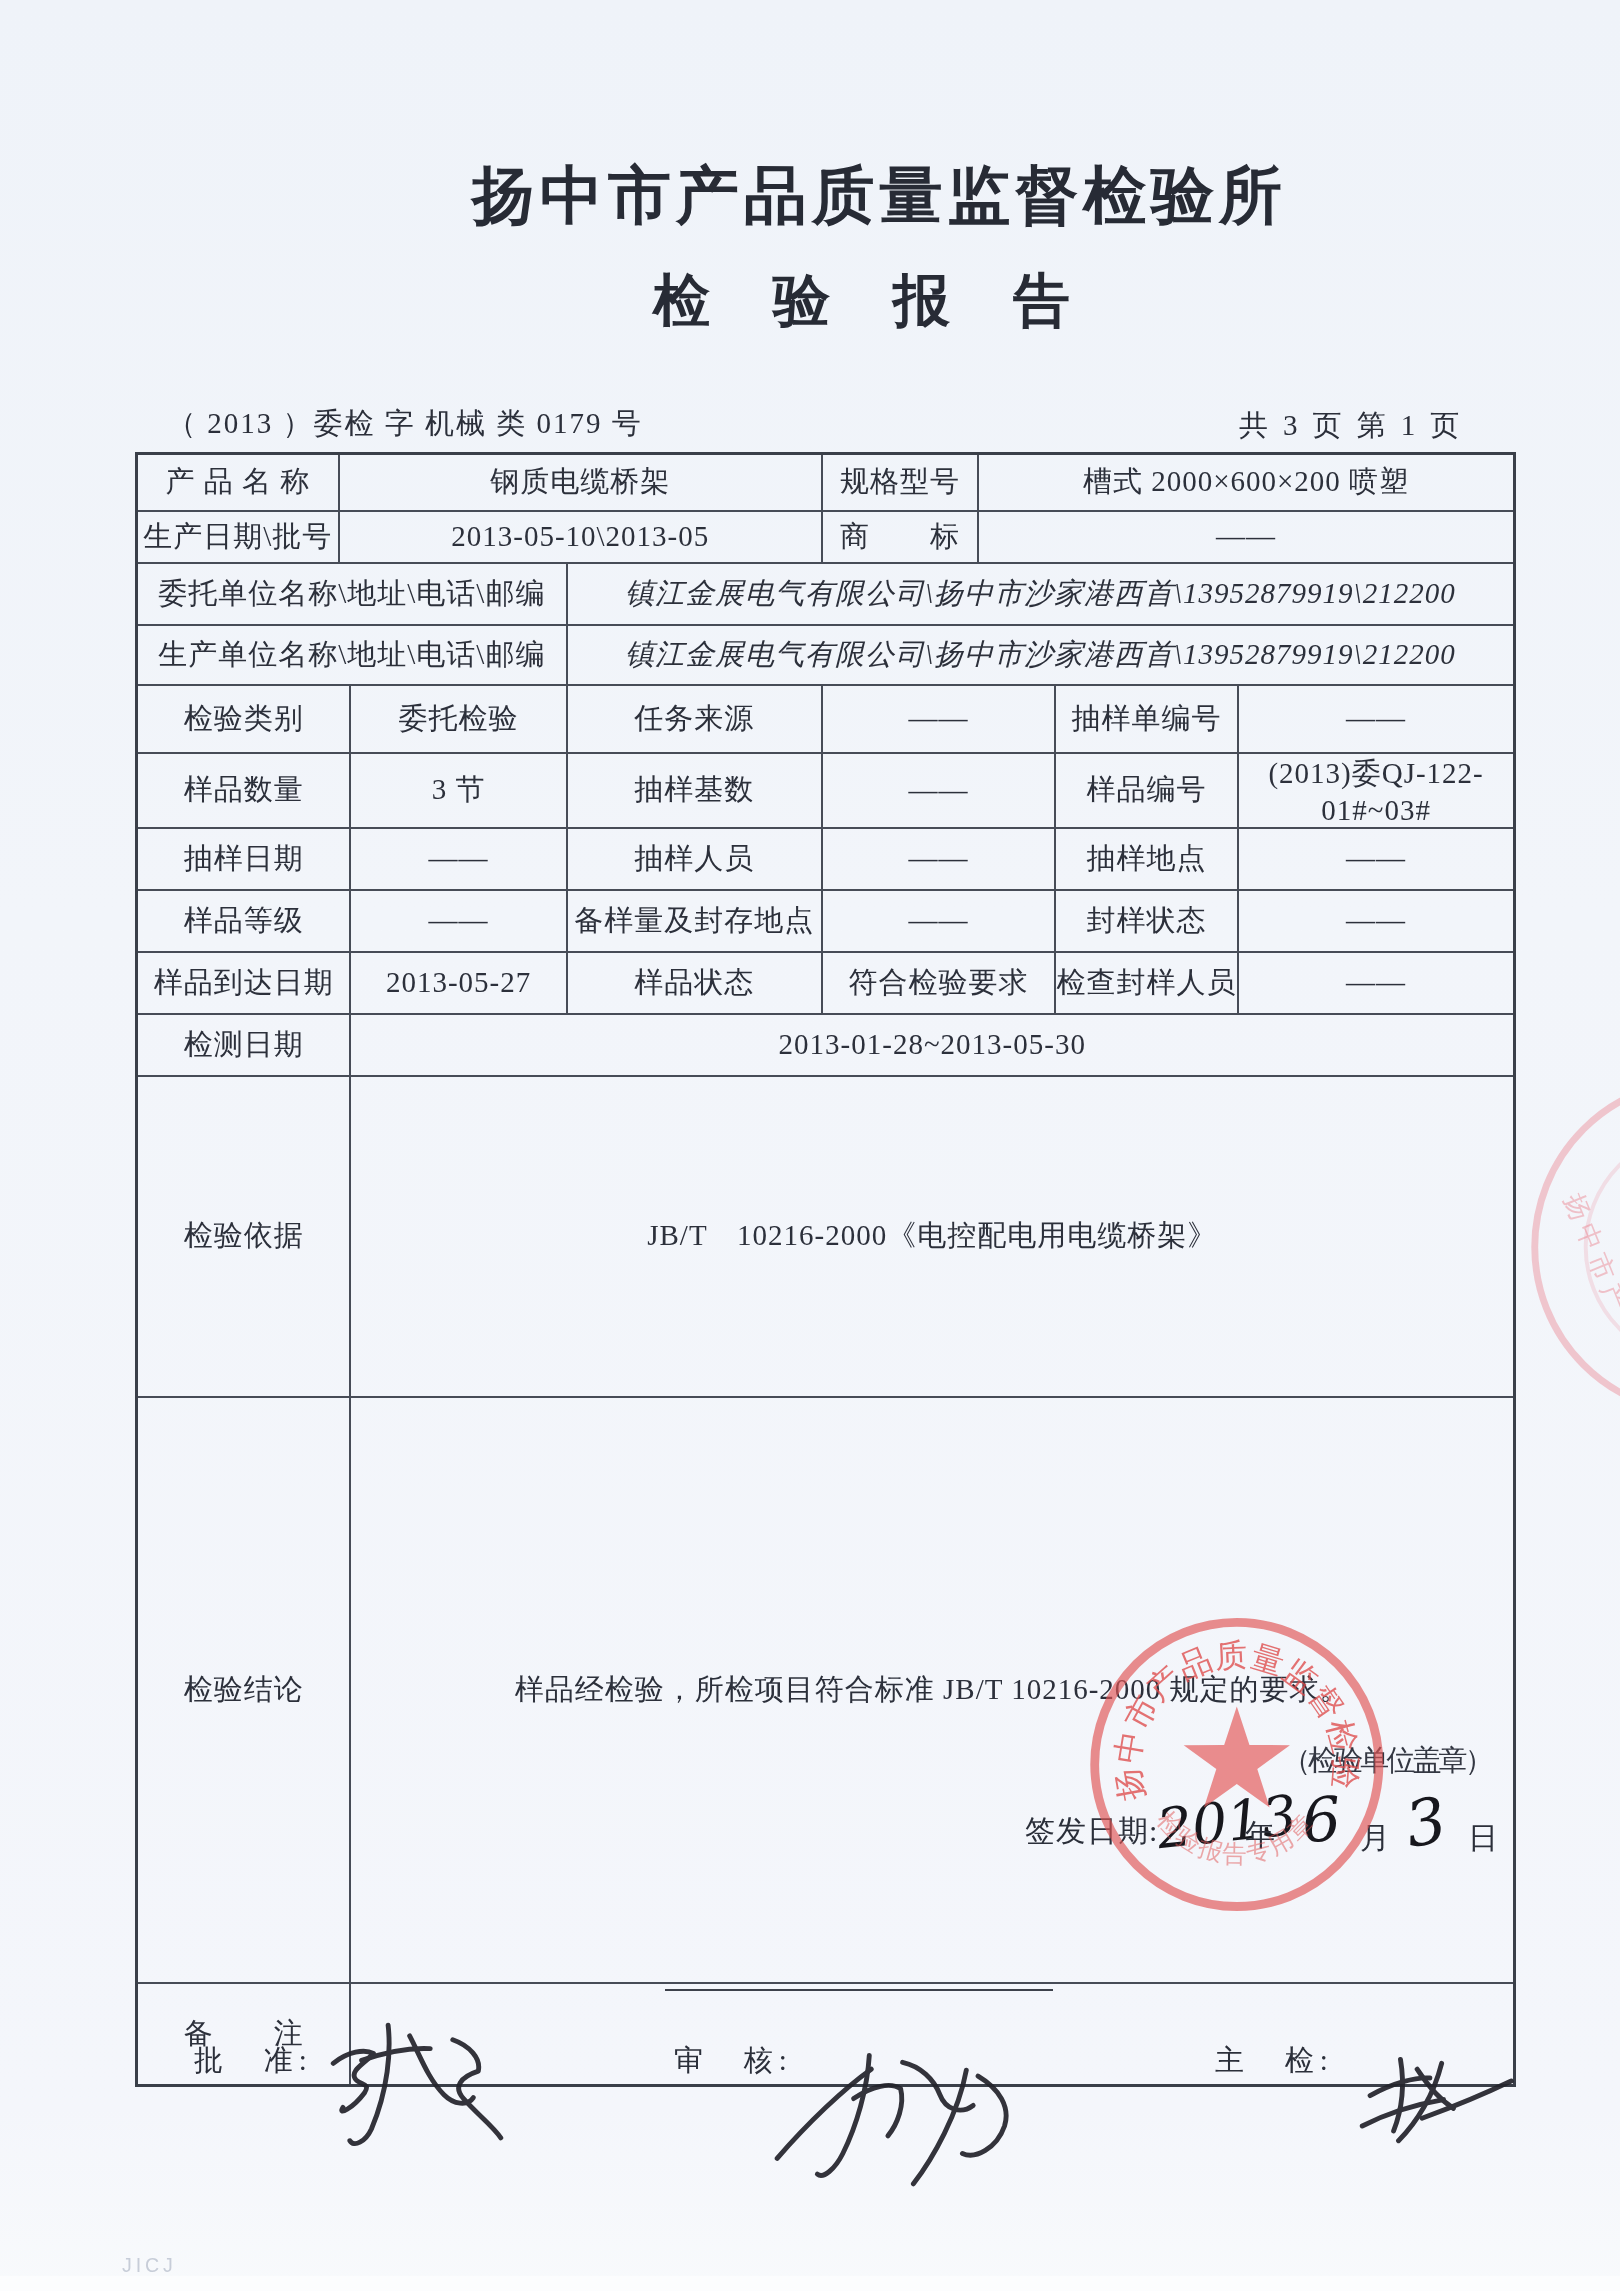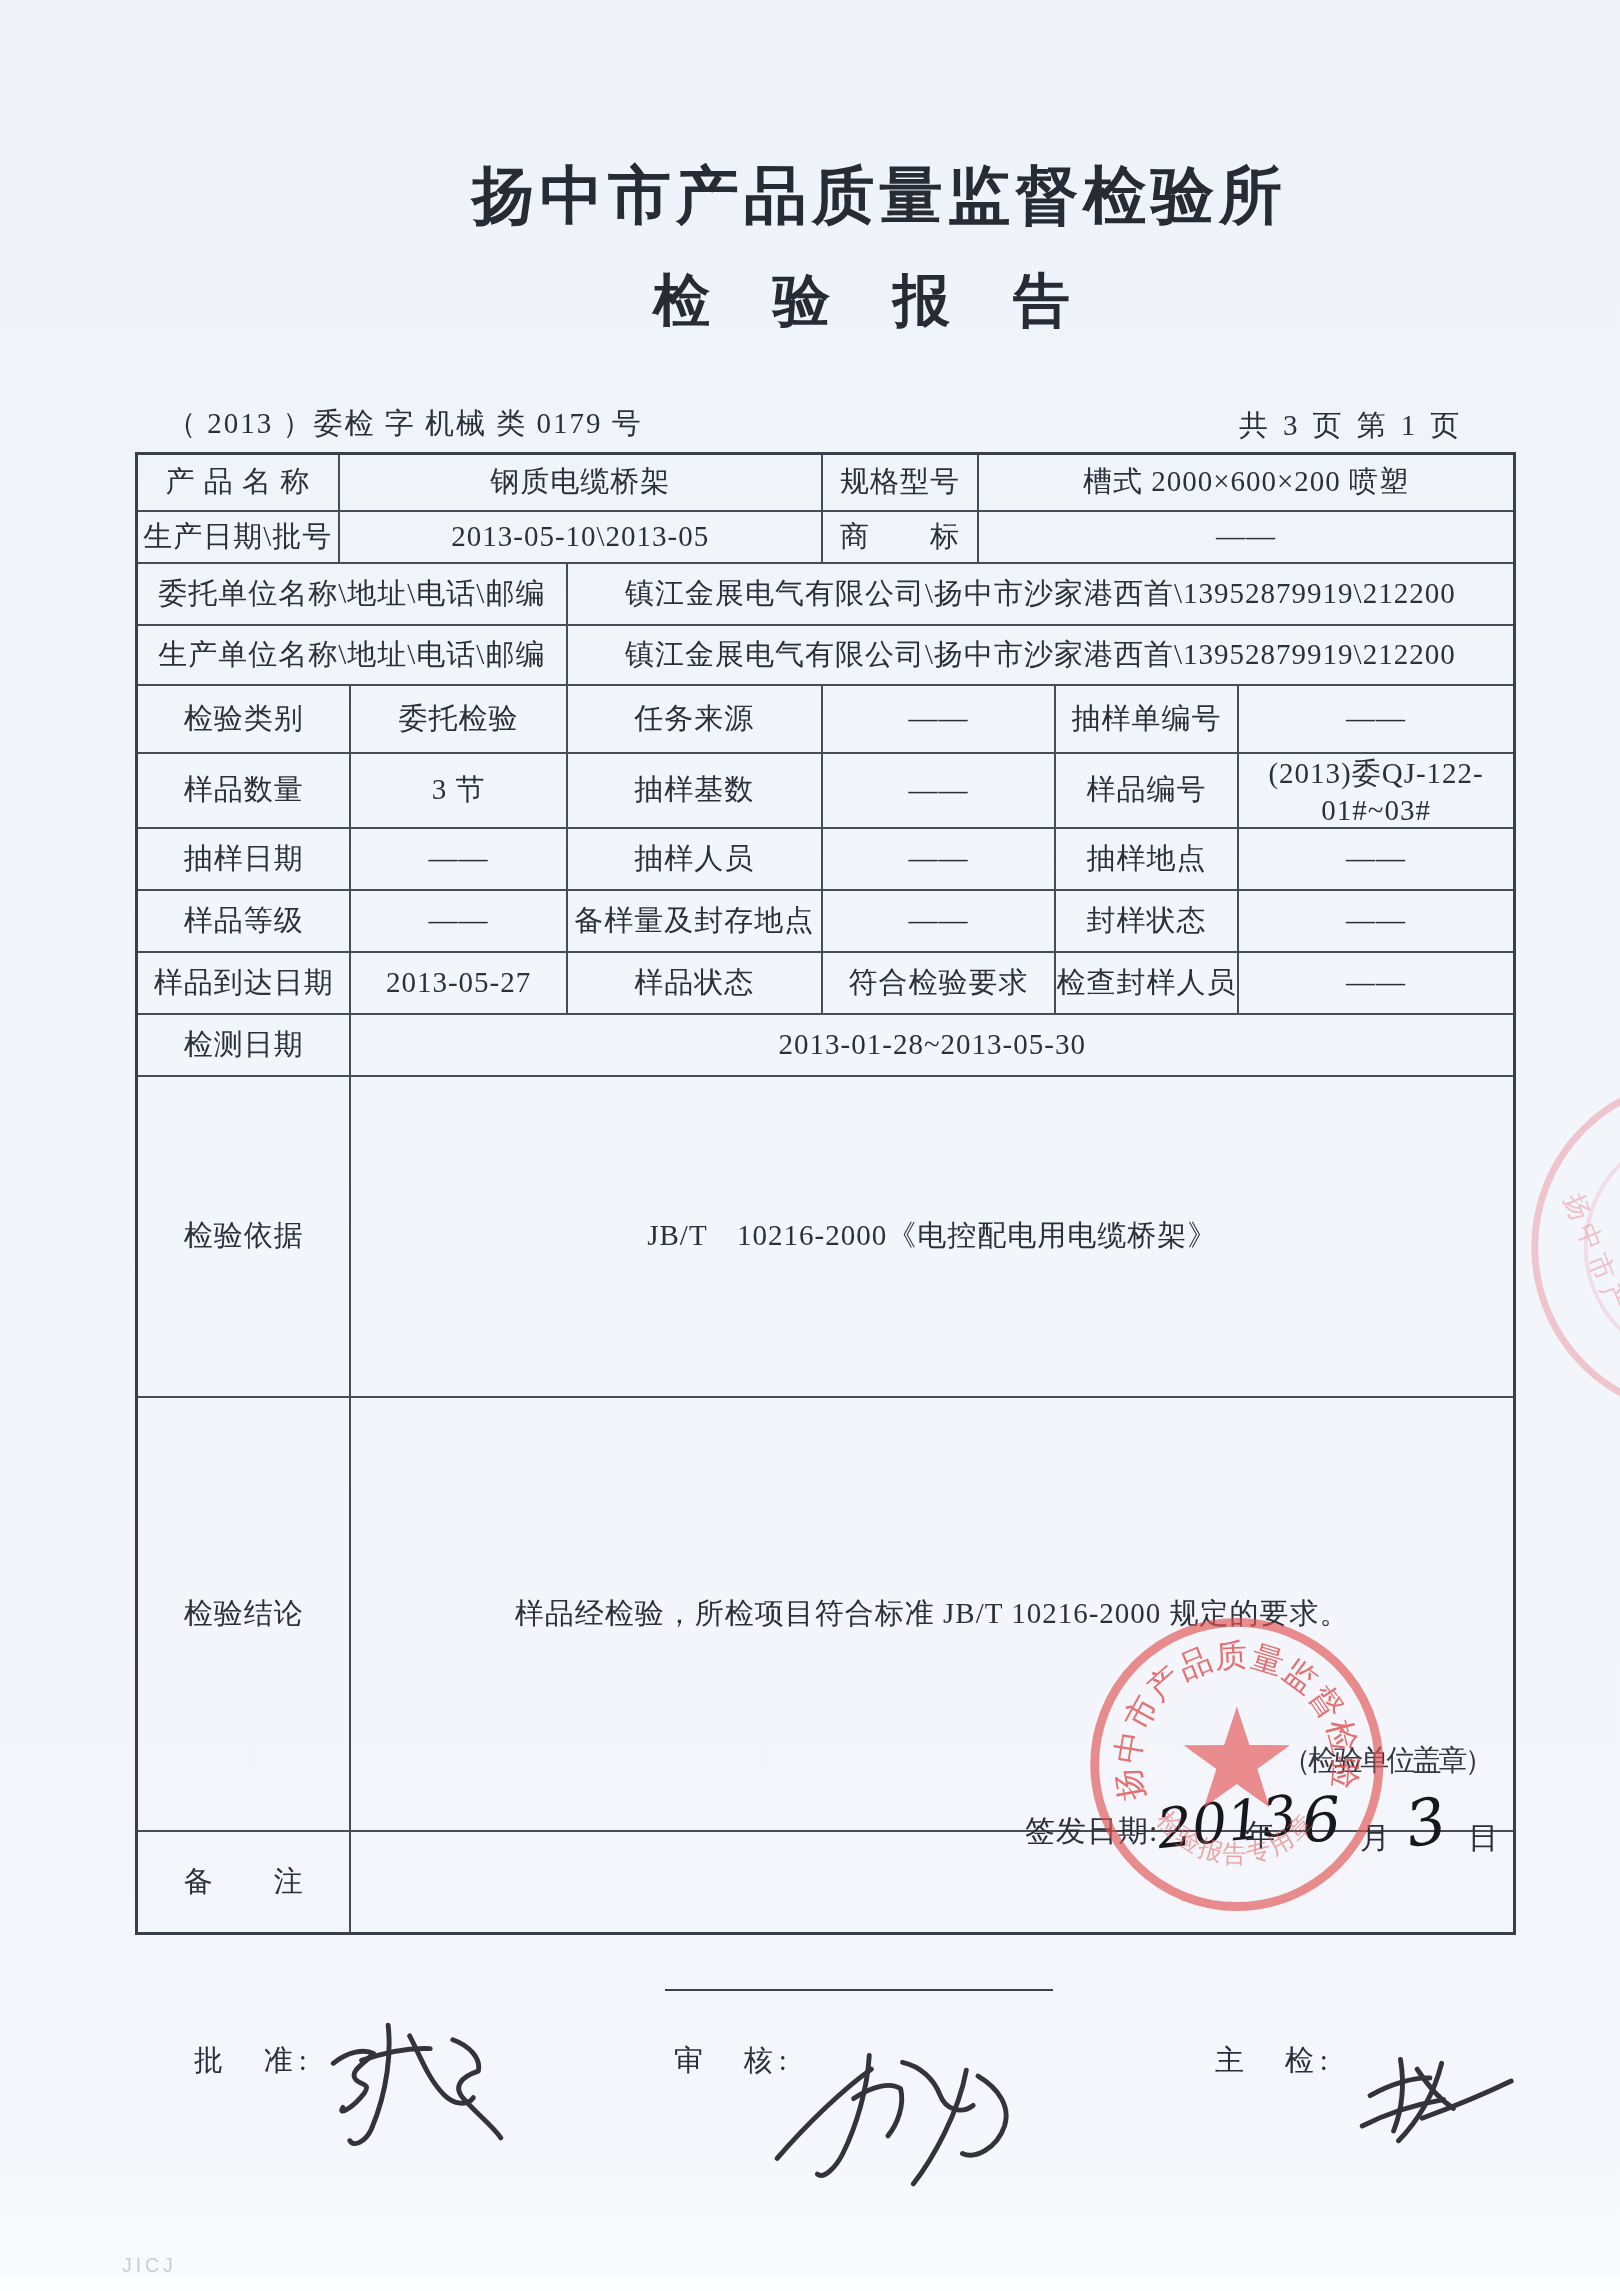--- a/index.html
+++ b/index.html
@@ -17,23 +17,23 @@
   table.report{
     position:absolute;left:135px;top:452px;width:1381px;
     border-collapse:collapse;table-layout:fixed;
     border:3.9px solid #3a3f49;
   }
   table.report td{
     border:2px solid #474c57;font-size:29px;text-align:center;vertical-align:middle;
     padding:0;color:#2c303b;letter-spacing:1px;overflow:hidden;
   }
   tr.h58{height:57px}tr.h65{height:52px}tr.h63{height:62px}tr.h61{height:60px}
-  tr.h59{height:68px}tr.h68{height:67px}tr.h343{height:321px}tr.h533{height:434px}tr.h105{height:103px}
+  tr.h59{height:68px}tr.h68{height:67px}tr.h343{height:321px}tr.h533{height:586px}tr.h105{height:103px}
   td.small{font-size:22.5px;letter-spacing:0;margin-left:21px;}
-  td.addr{text-align:left;padding-left:15.7px;font-size:28px;letter-spacing:0;}
+  td.addr{text-align:left;padding-left:15.7px;font-size:28px;letter-spacing:0;font-style:italic;}
   td.cond{font-size:26.5px;letter-spacing:0;}
   td.basis-val{text-align:left;padding-left:86px;font-size:30px;letter-spacing:1px;}
   td.concl-val{text-align:left;padding-left:78px;font-size:31px;vertical-align:middle;letter-spacing:1px;}
   td.date-val{text-align:left;padding-left:323px;letter-spacing:1px;}
   td.dash{letter-spacing:0;color:#383c46;}
 
   .seal-note{left:1282px;top:1741px;font-size:29px;letter-spacing:-2.9px;color:#33374222;color:#333742;}
   .issue-label{left:1025px;top:1811px;font-size:30px;letter-spacing:1px;}
   .unit-year{left:1245px;top:1815px;font-size:30px;}
   .unit-month{left:1360px;top:1818px;font-size:30px;}

